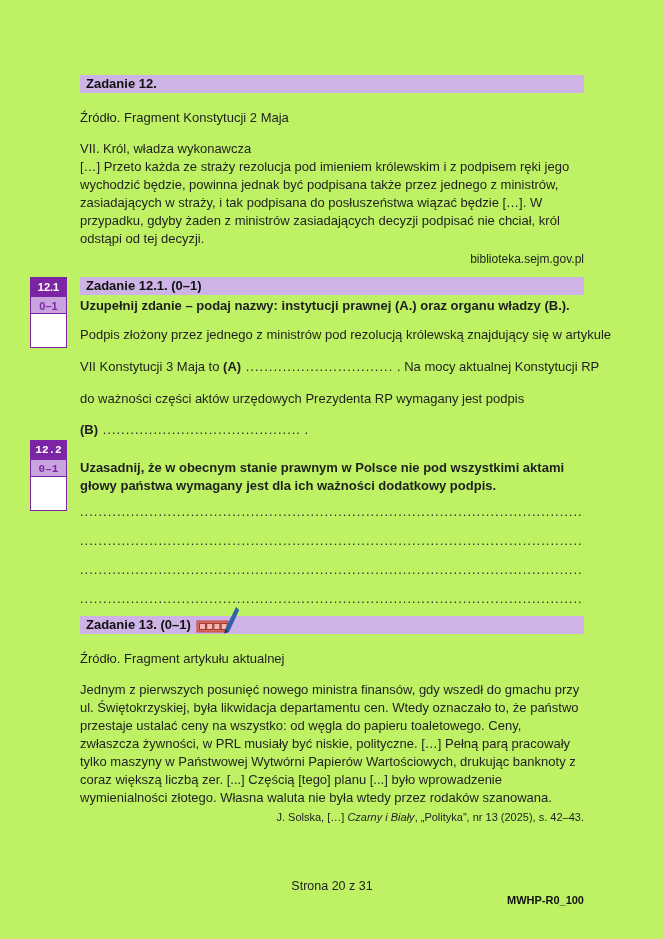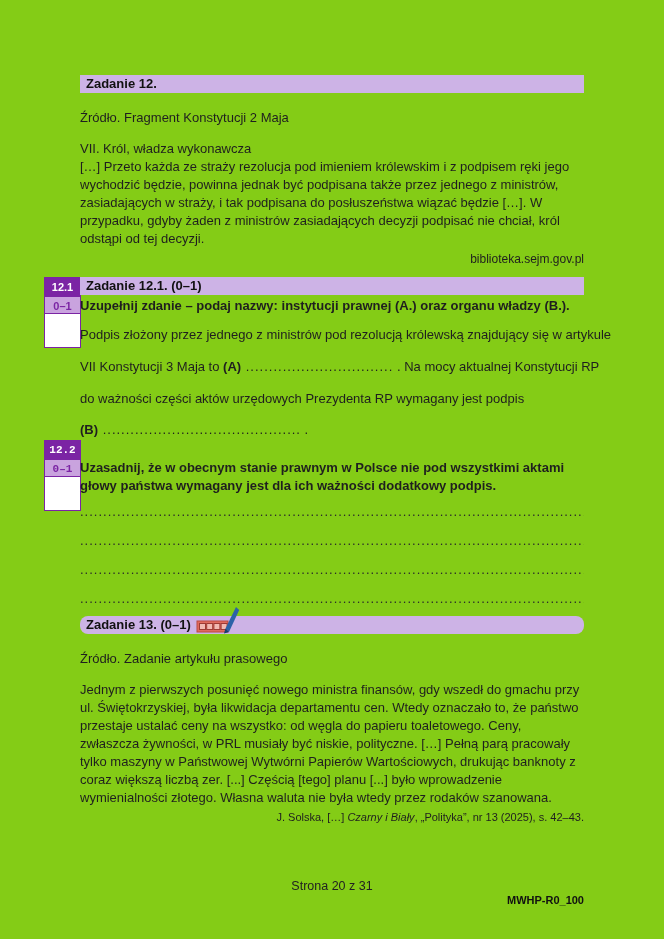--- a/index.html
+++ b/index.html
@@ -4,31 +4,31 @@
 <style>
   :root{
     --purple-dark:#7b24a4;
     --badge-light:#c9a3de;
     --bar-lav:#cdb3e6;
     --ink:#1f1f1f;
   }
   *{margin:0;padding:0;box-sizing:border-box;}
   html,body{background:#ffffff;}
   body{font-family:"Liberation Sans",sans-serif;color:var(--ink);}
-  #page{position:relative;width:664px;height:939px;background:#84cc16;overflow:hidden;}
+  #page{position:relative;width:664px;height:939px;background:#bef264;overflow:hidden;}
 
   .bar{position:absolute;left:80px;width:504px;height:18px;background:var(--bar-lav);
        font-size:13px;font-weight:bold;line-height:18px;padding-left:6px;color:#111;}
   .t{position:absolute;left:80px;width:504px;font-size:13px;line-height:18px;color:var(--ink);}
   .bold{font-weight:bold;}
   .nowrap{white-space:nowrap;}
   .right{text-align:right;}
   .small{font-size:12px;}
 
-  .badge{position:absolute;left:44px;width:37px;border:1px solid var(--purple-dark);}
+  .badge{position:absolute;left:30px;width:37px;border:1px solid var(--purple-dark);}
   .badge-id{background:var(--purple-dark);color:#fff;font-weight:bold;font-size:11px;
             text-align:center;height:19px;line-height:19px;}
   .badge-score{background:var(--badge-light);color:var(--purple-dark);font-weight:bold;
                font-size:11px;text-align:center;height:17px;line-height:19px;
                border-bottom:1px solid var(--purple-dark);}
   .badge-box{background:#fff;height:33px;}
 
   .ans-row{position:absolute;left:80px;width:504px;height:18px;font-size:13px;line-height:18px;
            letter-spacing:1px;white-space:nowrap;overflow:hidden;color:#2b2b2b;}
 
@@ -89,35 +89,35 @@
   </div>
 
 
   <div class="t bold" style="top:459px;">Uzasadnij, że w obecnym stanie prawnym w Polsce nie pod wszystkimi aktami głowy państwa wymagany jest dla ich ważności dodatkowy podpis.</div>
 
   <div class="ans-row" style="top:503px;">..........................................................................................................................................................................</div>
   <div class="ans-row" style="top:532px;">..........................................................................................................................................................................</div>
   <div class="ans-row" style="top:561px;">..........................................................................................................................................................................</div>
   <div class="ans-row" style="top:590px;">..........................................................................................................................................................................</div>
 
-  <div class="bar" style="top:616px;border-radius:8px;">
+  <div class="bar" style="top:616px;">
     <span>Zadanie 13. (0–1)</span>
   </div>
 
   <svg class="icon13" viewBox="0 0 44 30">
     <rect x="1" y="15" width="31" height="11" fill="#e06a5f" stroke="#b94a42" stroke-width="1"></rect>
     <rect x="3.5" y="17.5" width="6" height="6" fill="#f2b9b2" stroke="#9e3a34" stroke-width="1"></rect>
     <rect x="10.7" y="17.5" width="6" height="6" fill="#f2b9b2" stroke="#9e3a34" stroke-width="1"></rect>
     <rect x="17.9" y="17.5" width="6" height="6" fill="#f2b9b2" stroke="#9e3a34" stroke-width="1"></rect>
     <rect x="25.1" y="17.5" width="6" height="6" fill="#f2b9b2" stroke="#9e3a34" stroke-width="1"></rect>
     <path d="M40 1 L43.2 4 L33 26 L29.4 22.8 Z" fill="#2b62a8"></path>
     <path d="M29.4 22.8 L33 26 L28 27.5 Z" fill="#173f6e"></path>
   </svg>
 
-  <div class="t" style="top:650px;">Źródło. Zadanie artykułu prasowego</div>
+  <div class="t" style="top:650px;">Źródło. Fragment artykułu aktualnej</div>
 
   <div class="t" style="top:681px;">Jednym z pierwszych posunięć nowego ministra finansów, gdy wszedł do gmachu przy ul. Świętokrzyskiej, była likwidacja departamentu cen. Wtedy oznaczało to, że państwo przestaje ustalać ceny na wszystko: od węgla do papieru toaletowego. Ceny, zwłaszcza żywności, w PRL musiały być niskie, polityczne. […] Pełną parą pracowały tylko maszyny w Państwowej Wytwórni Papierów Wartościowych, drukując banknoty z coraz większą liczbą zer. [...] Częścią [tego] planu [...] było wprowadzenie wymienialności złotego. Własna waluta nie była wtedy przez rodaków szanowana.</div>
 
   <div class="t right citation" style="top:808px;">
     <span>J. Solska, […] </span><i>Czarny i Biały</i><span>, „Polityka”, nr 13 (2025), s. 42–43.</span>
   </div>
 
   <div class="footer-page" style="top:879px;">Strona 20 z 31</div>
 
   <div class="footer-code" style="top:894px;">MWHP-R0_100</div>

